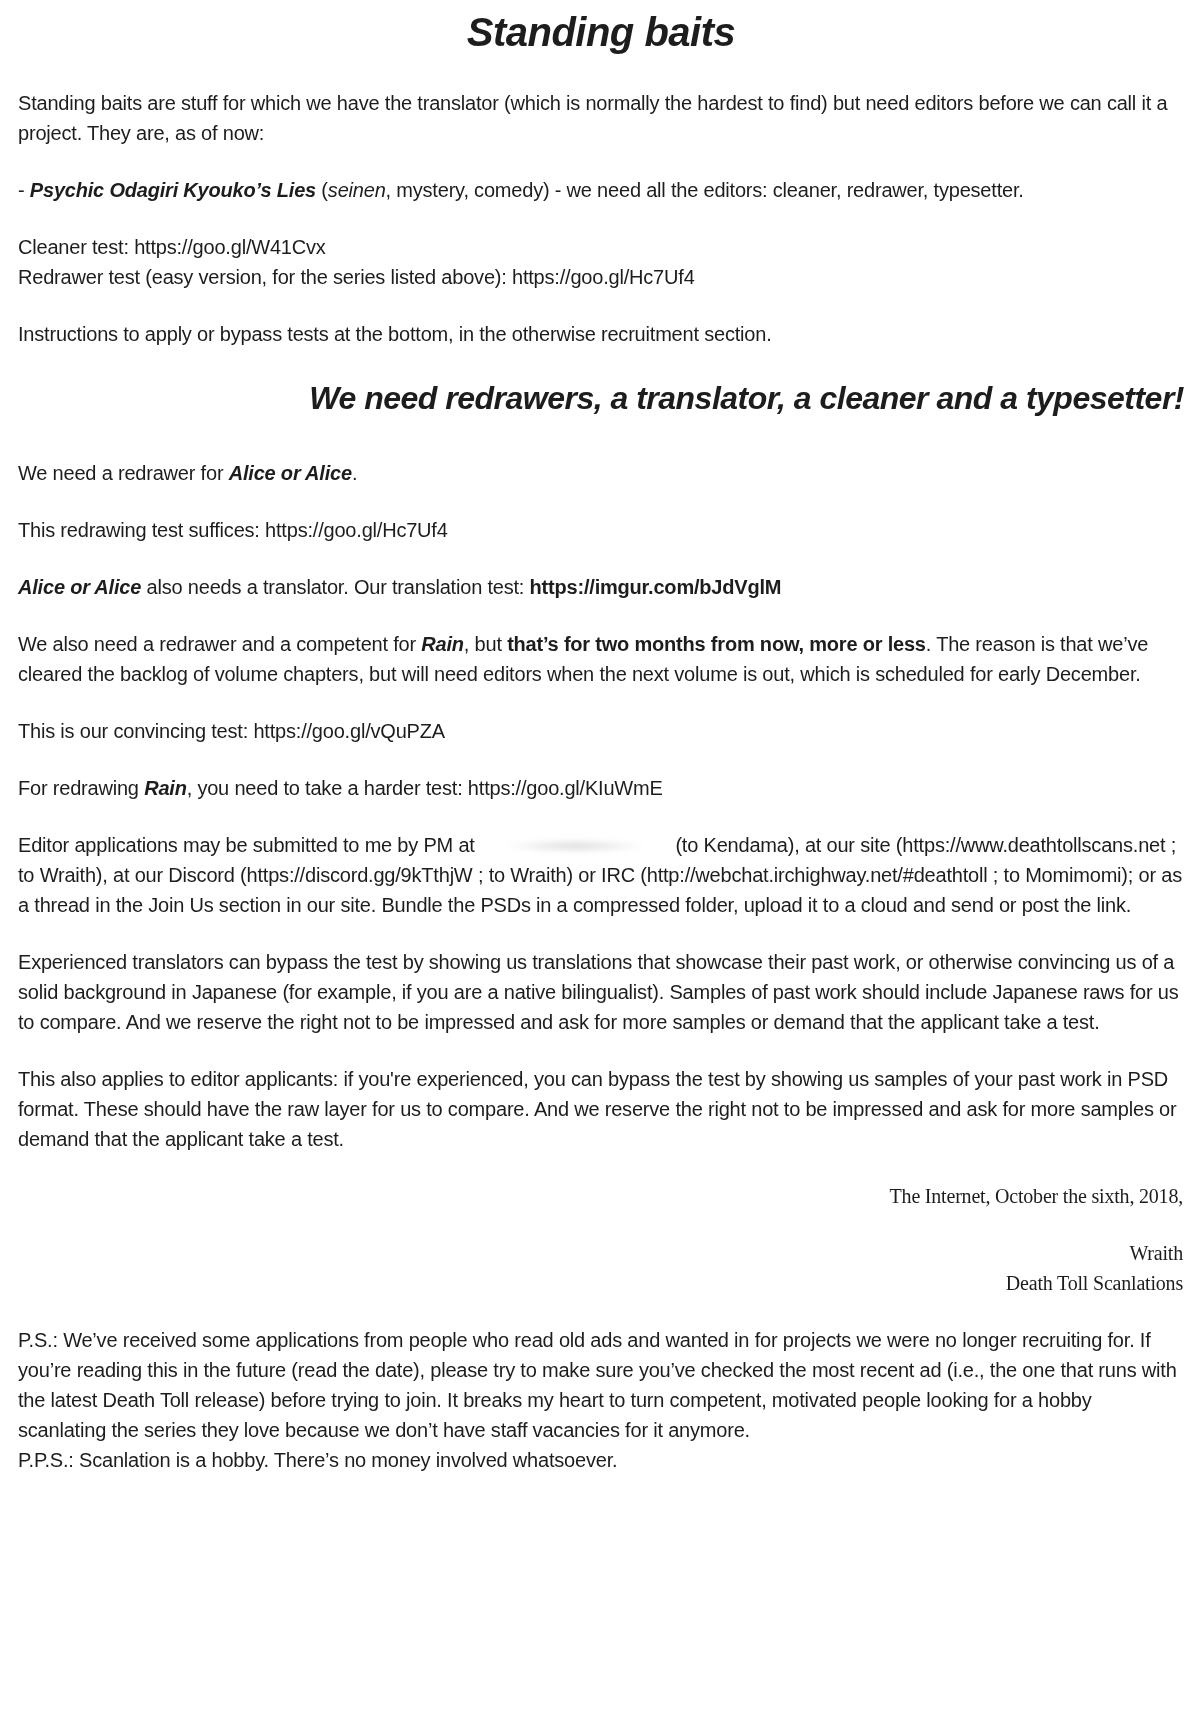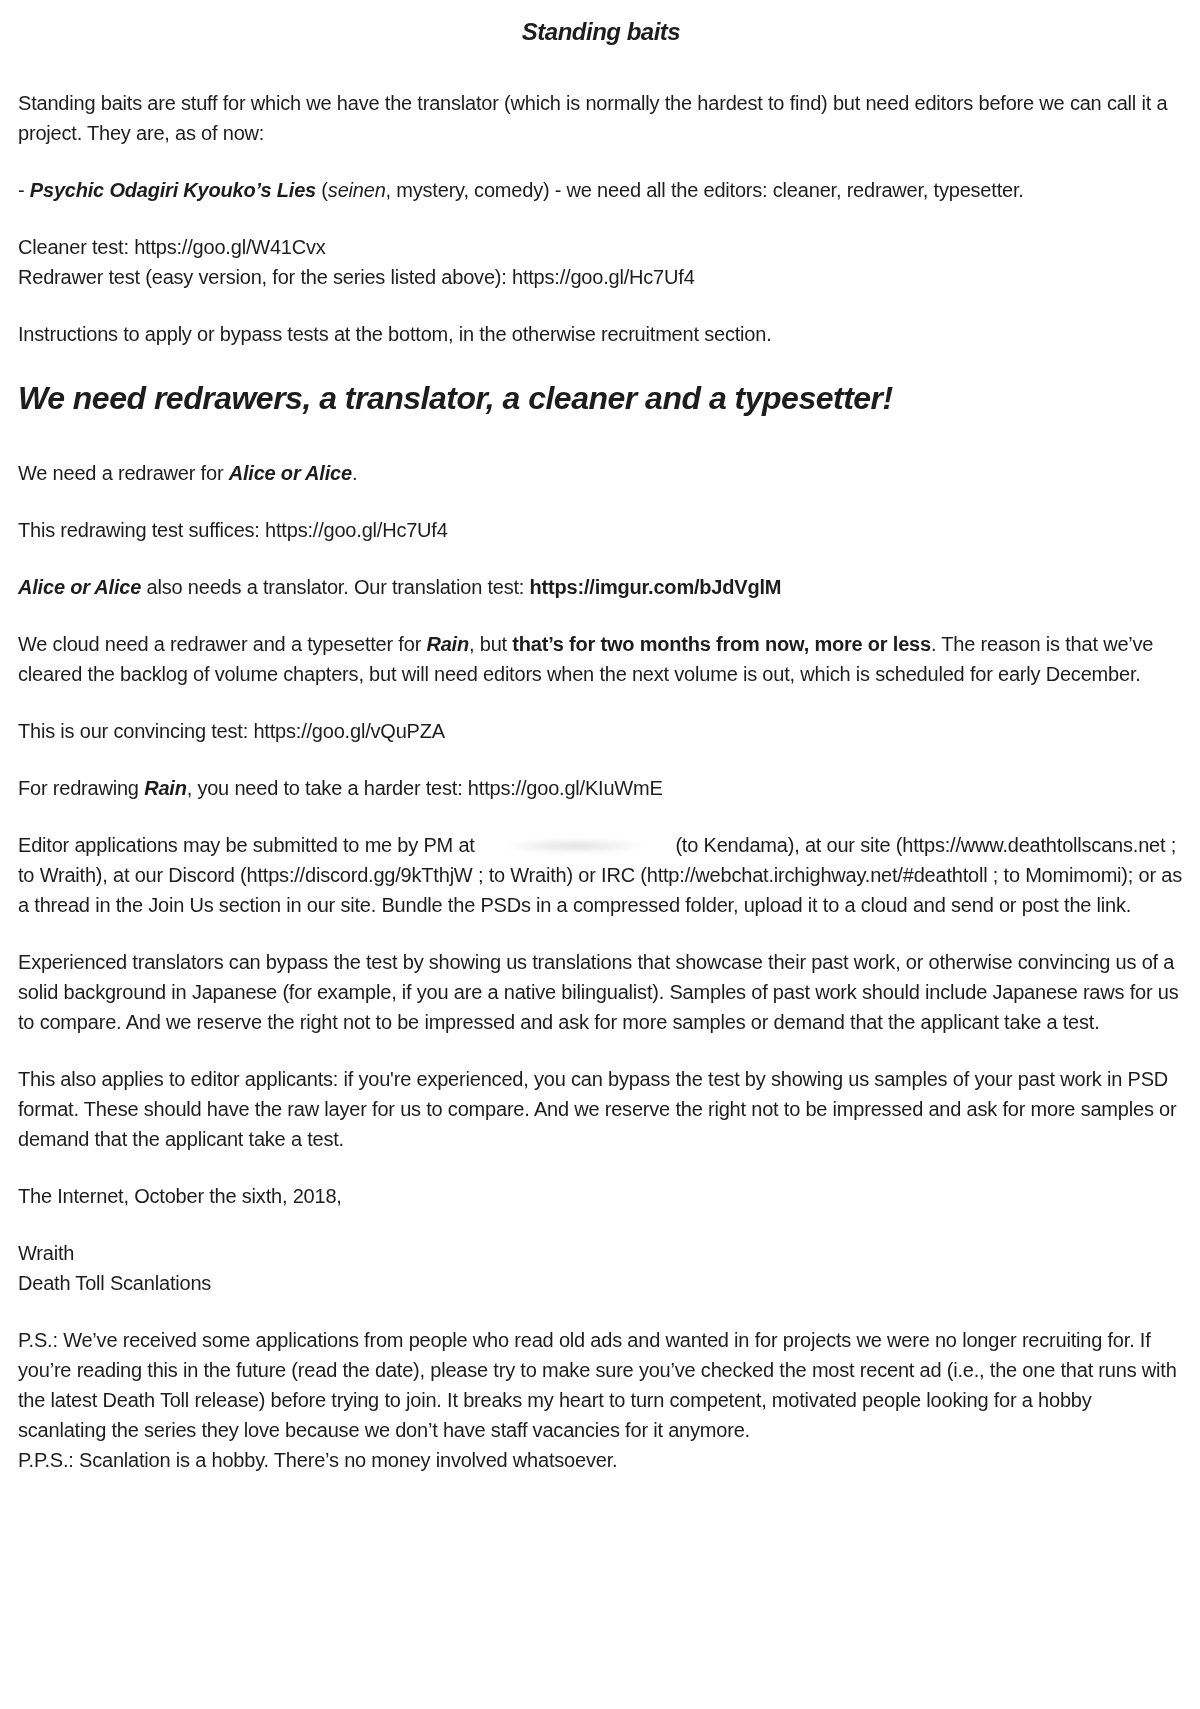--- a/index.html
+++ b/index.html
@@ -14,41 +14,43 @@
     font-family: "Liberation Sans", "DejaVu Sans", sans-serif;
     font-size: 20px;
     line-height: 30px;
     color: #1d1d1d;
     letter-spacing: -0.2px;
   }
   main.doc-page {
     padding: 12px 16px 0 18px;
   }
   .doc-h1 {
-    font-size: 24px;
+    font-size: 40px;
     line-height: 40px;
     font-weight: bold;
     font-style: italic;
     text-align: center;
     margin: 0 0 36px 0;
     letter-spacing: -0.5px;
   }
   .doc-h2 {
     font-size: 32px;
     line-height: 44px;
     font-weight: bold;
     font-style: italic;
-    text-align: left;
+    text-align: right;
     margin: 24px 0 38px 0;
     letter-spacing: -0.5px;
   }
   p.doc-p {
     margin: 0 1px 27px 0;
   }
   .align-right {
+    text-align: right;
+    font-family: Liberation Serif, serif;
   }
   .b { font-weight: bold; }
   .i { font-style: italic; }
   .redacted {
     display: inline-block;
     width: 190px;
     height: 20px;
     vertical-align: -4px;
     border-radius: 50%;
     background: radial-gradient(closest-side, rgba(150,150,150,0.30), rgba(255,255,255,0) 75%);
@@ -61,21 +63,21 @@
 <main class="doc-page">
     <h1 class="doc-h1"><span class="b i">Standing baits</span></h1>
     <p class="doc-p"><span>Standing baits are stuff for which we have the translator (which is normally the hardest to find) but need editors before we can call it a project. They are, as of now:</span></p>
     <p class="doc-p"><span>- </span><span class="b i">Psychic Odagiri Kyouko’s Lies</span><span> (</span><span class="i">seinen</span><span>, mystery, comedy) - we need all the editors: cleaner, redrawer, typesetter.</span></p>
     <p class="doc-p"><span>Cleaner test: </span><span>https://goo.gl/W41Cvx</span><br><span>Redrawer test (easy version, for the series listed above): </span><span>https://goo.gl/Hc7Uf4</span></p>
     <p class="doc-p"><span>Instructions to apply or bypass tests at the bottom, in the otherwise recruitment section.</span></p>
     <h2 class="doc-h2"><span class="b i">We need redrawers, a translator, a cleaner and a typesetter!</span></h2>
     <p class="doc-p"><span>We need a redrawer for </span><span class="b i">Alice or Alice</span><span>.</span></p>
     <p class="doc-p"><span>This redrawing test suffices: </span><span>https://goo.gl/Hc7Uf4</span></p>
     <p class="doc-p"><span class="b i">Alice or Alice</span><span> also needs a translator. Our translation test: </span><span class="b">https://imgur.com/bJdVglM</span></p>
-    <p class="doc-p"><span>We cloud need a redrawer and a typesetter for </span><span class="b i">Rain</span><span>, but </span><span class="b">that’s for two months from now, more or less</span><span>. The reason is that we’ve cleared the backlog of volume chapters, but will need editors when the next volume is out, which is scheduled for early December.</span></p>
+    <p class="doc-p"><span>We also need a redrawer and a competent for </span><span class="b i">Rain</span><span>, but </span><span class="b">that’s for two months from now, more or less</span><span>. The reason is that we’ve cleared the backlog of volume chapters, but will need editors when the next volume is out, which is scheduled for early December.</span></p>
     <p class="doc-p"><span>This is our convincing test: </span><span>https://goo.gl/vQuPZA</span></p>
     <p class="doc-p"><span>For redrawing </span><span class="b i">Rain</span><span>, you need to take a harder test: </span><span>https://goo.gl/KIuWmE</span></p>
     <p class="doc-p"><span>Editor applications may be submitted to me by PM at </span><span class="redacted"></span><span> (to Kendama), at our site (</span><span>https://www.deathtollscans.net</span><span> ; to Wraith), at our Discord (</span><span>https://discord.gg/9kTthjW</span><span> ; to Wraith) or IRC (</span><span>http://webchat.irchighway.net/#deathtoll</span><span> ; to Momimomi); or as a thread in the Join Us section in our site. Bundle the PSDs in a compressed folder, upload it to a cloud and send or post the link.</span></p>
     <p class="doc-p"><span>Experienced translators can bypass the test by showing us translations that showcase their past work, or otherwise convincing us of a solid background in Japanese (for example, if you are a native bilingualist). Samples of past work should include Japanese raws for us to compare. And we reserve the right not to be impressed and ask for more samples or demand that the applicant take a test.</span></p>
     <p class="doc-p"><span>This also applies to editor applicants: if you're experienced, you can bypass the test by showing us samples of your past work in PSD format. These should have the raw layer for us to compare. And we reserve the right not to be impressed and ask for more samples or demand that the applicant take a test.</span></p>
     <p class="doc-p align-right"><span>The Internet, October the sixth, 2018,</span></p>
     <p class="doc-p align-right"><span>Wraith</span><br><span>Death Toll Scanlations</span></p>
     <p class="doc-p"><span>P.S.: We’ve received some applications from people who read old ads and wanted in for projects we were no longer recruiting for. If you’re reading this in the future (read the date), please try to make sure you’ve checked the most recent ad (i.e., the one that runs with the latest Death Toll release) before trying to join. It breaks my heart to turn competent, motivated people looking for a hobby scanlating the series they love because we don’t have staff vacancies for it anymore.</span><br><span>P.P.S.: Scanlation is a hobby. There’s no money involved whatsoever.</span></p>
   </main>
 

